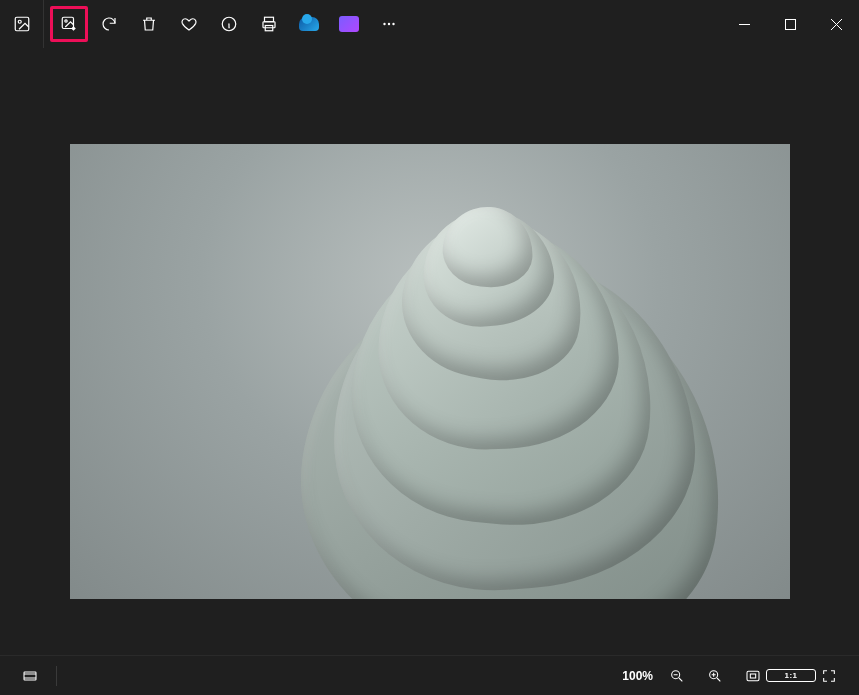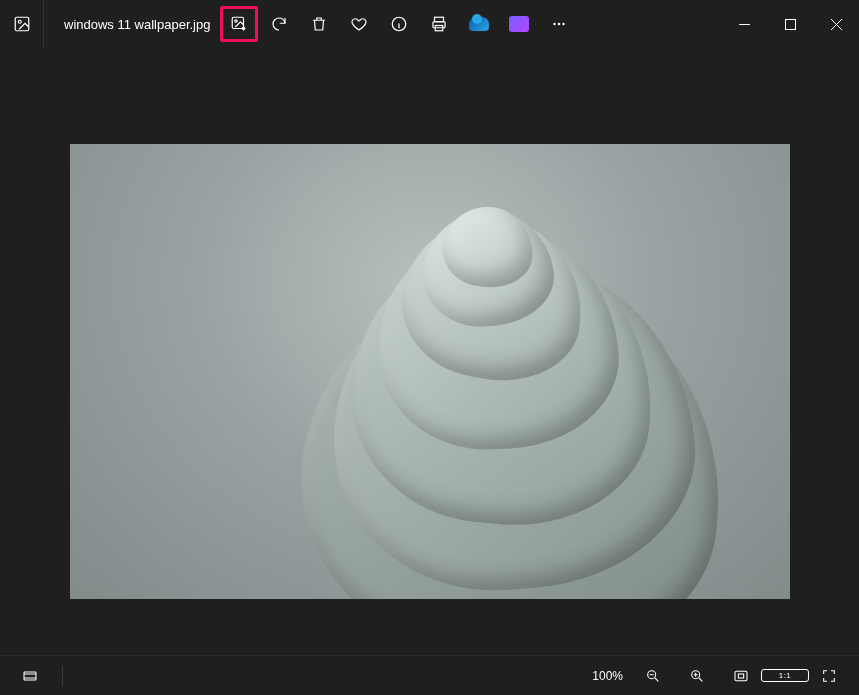--- a/index.html
+++ b/index.html
@@ -96,21 +96,21 @@
       box-shadow: inset -8px -10px 20px rgba(0,0,0,0.25), inset 5px 5px 12px rgba(255,255,255,0.15);
     }
     .footer {
       height: 40px;
       display: flex;
       align-items: center;
       padding: 0 12px;
       background: #1f1f1f;
       border-top: 1px solid #2a2a2a;
     }
-    .footer-left, .footer-right { display: flex; align-items: center; gap: 8px; }
+    .footer-left, .footer-right { display: flex; align-items: center; gap: 2px; font-weight: bold; }
     .footer-right { margin-left: auto; }
     .foot-btn {
       width: 36px;
       height: 32px;
       display: flex;
       align-items: center;
       justify-content: center;
       cursor: pointer;
       border-radius: 4px;
     }
@@ -139,21 +139,20 @@
 <body>
 
 <div class="titlebar">
   <div class="app-icon-box">
     <svg viewBox="0 0 24 24" fill="none" stroke="#fff" stroke-width="1.6">
       <rect x="3" y="3" width="18" height="18" rx="2"></rect>
       <circle cx="9" cy="9" r="2"></circle>
       <path d="M21 16l-5-5-8 8"></path>
     </svg>
   </div>
-  <div class="filename">windows 11 wallpaper.jpg</div>
 
   <div class="toolbar">
     <div class="tool-btn highlighted" title="Edit image">
       <svg viewBox="0 0 24 24" fill="none" stroke="#fff" stroke-width="1.6">
         <rect x="3" y="3" width="15" height="15" rx="2"></rect>
         <circle cx="8" cy="8" r="1.6"></circle>
         <path d="M18 13l-4-4-7 7"></path>
         <path d="M15 21l3-3 3 3-3 3z" fill="#fff" stroke="none" transform="translate(0,-3)"></path>
       </svg>
     </div>

